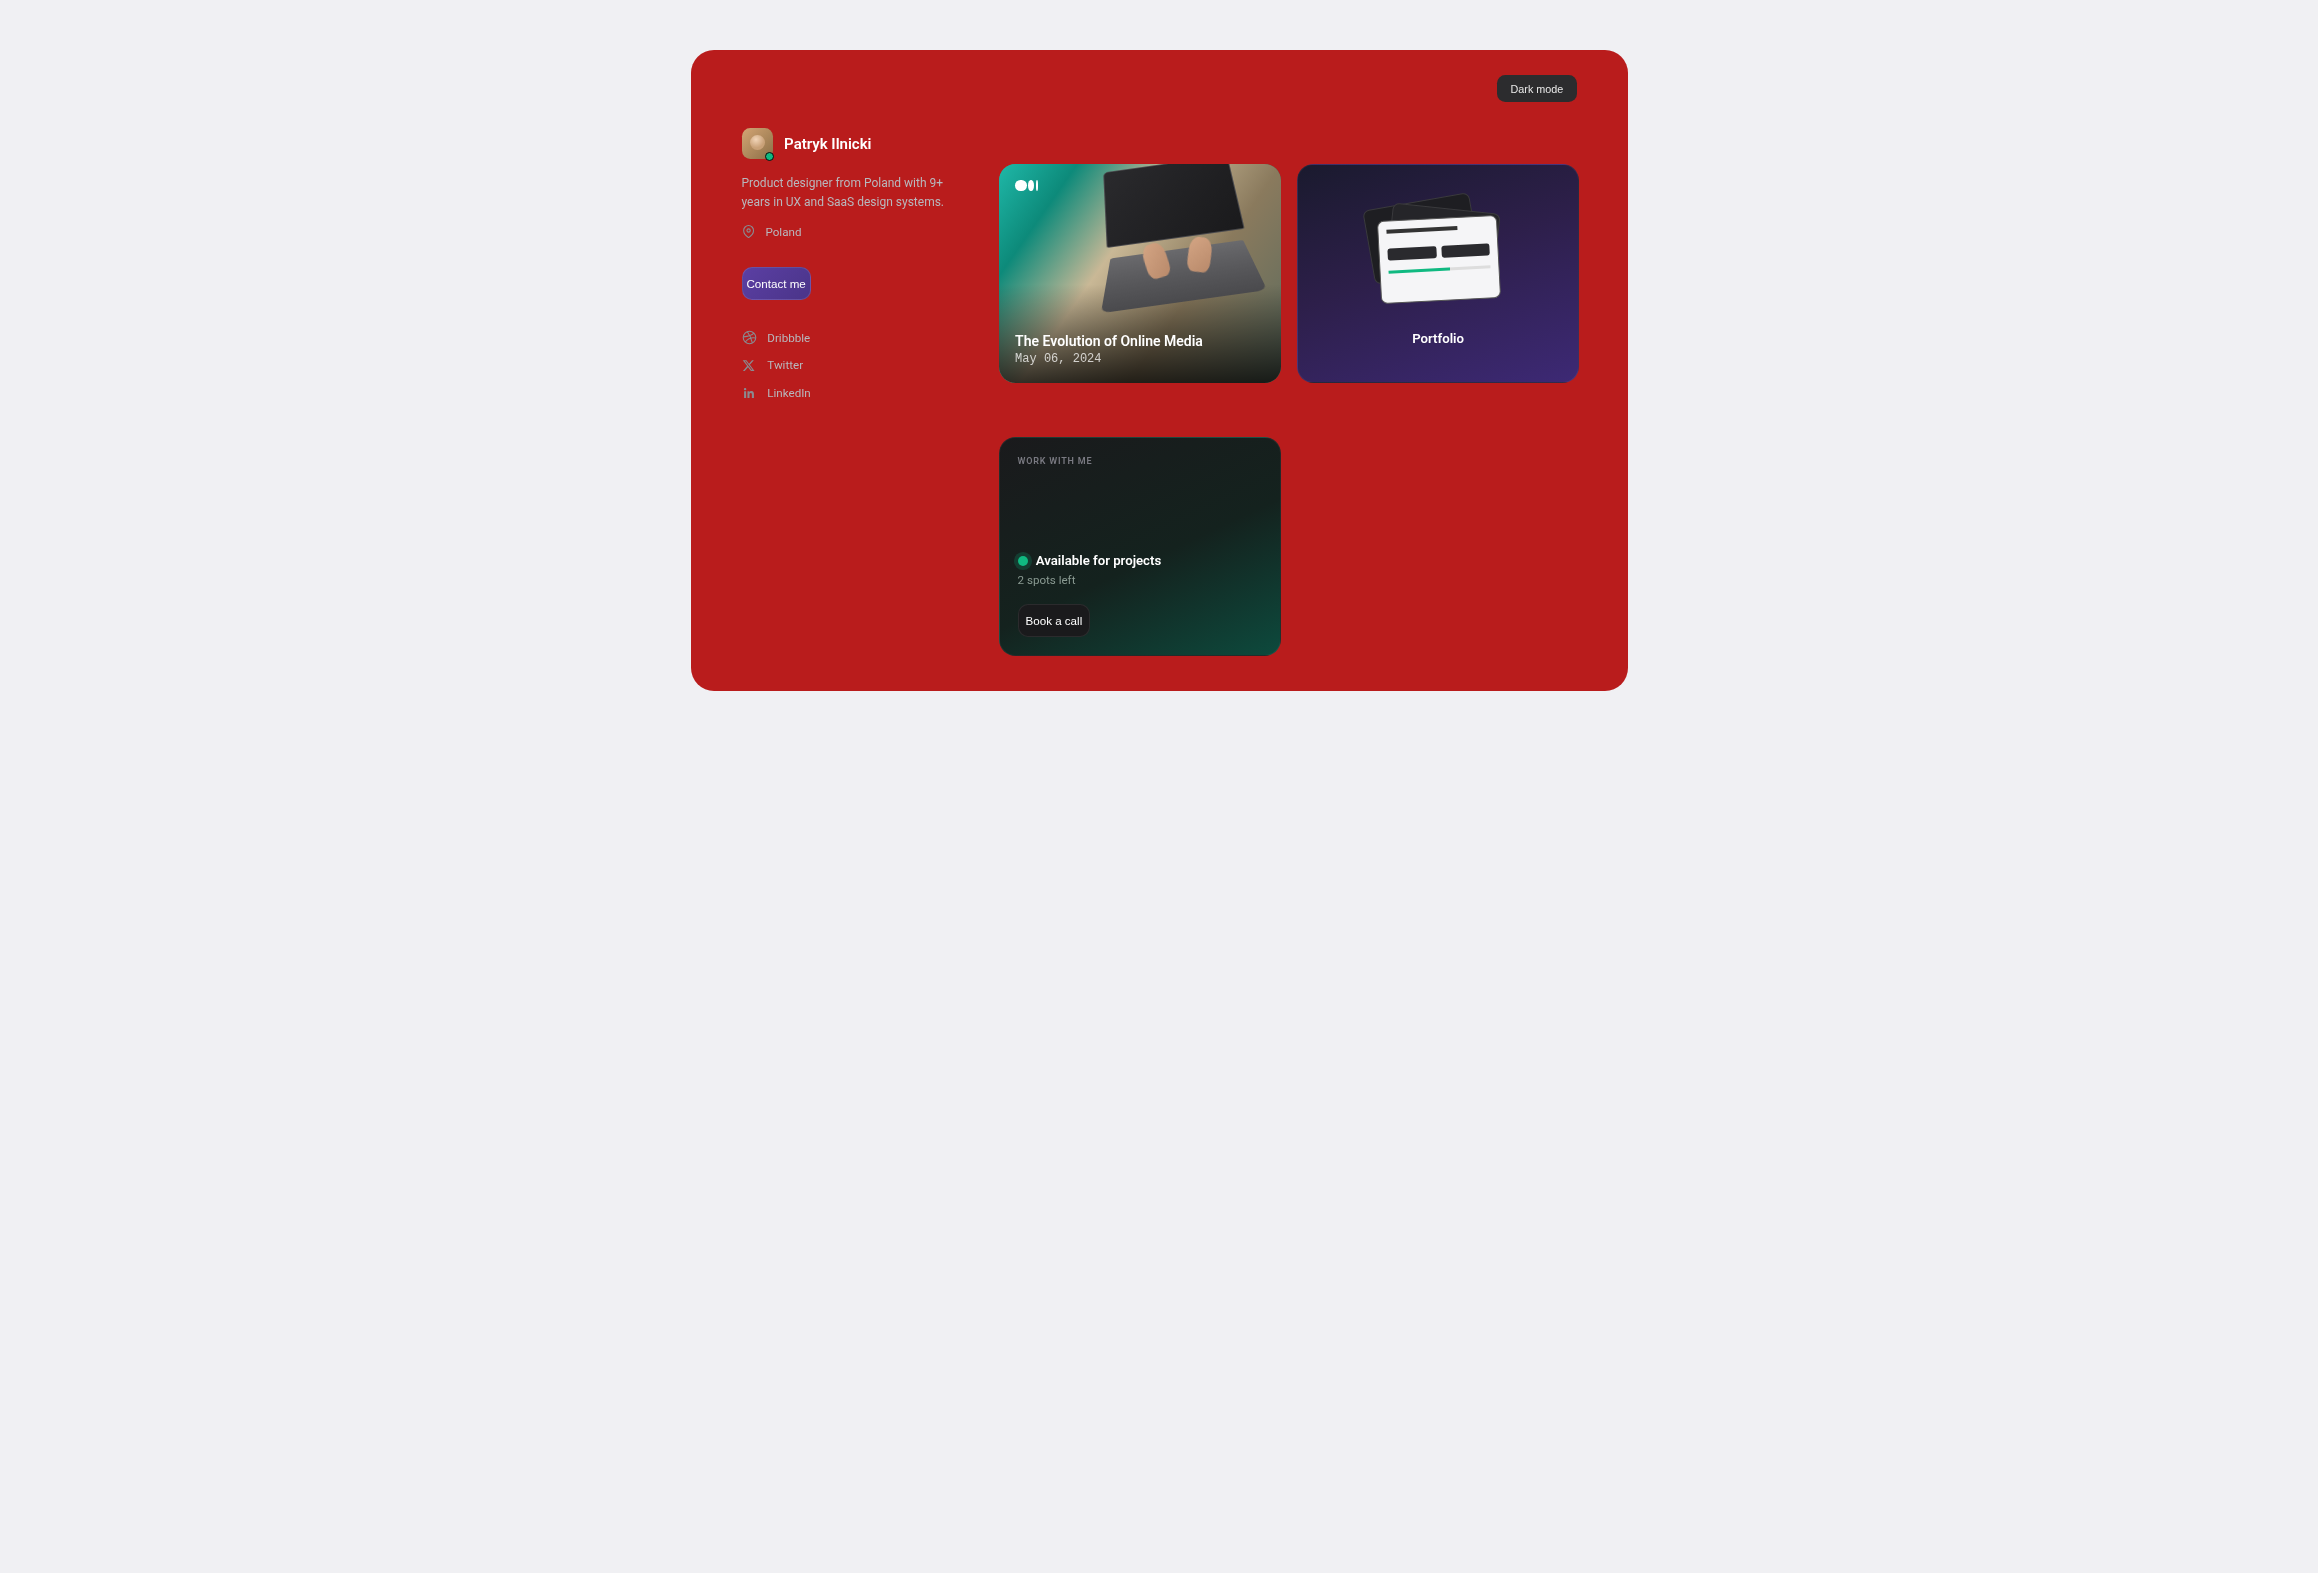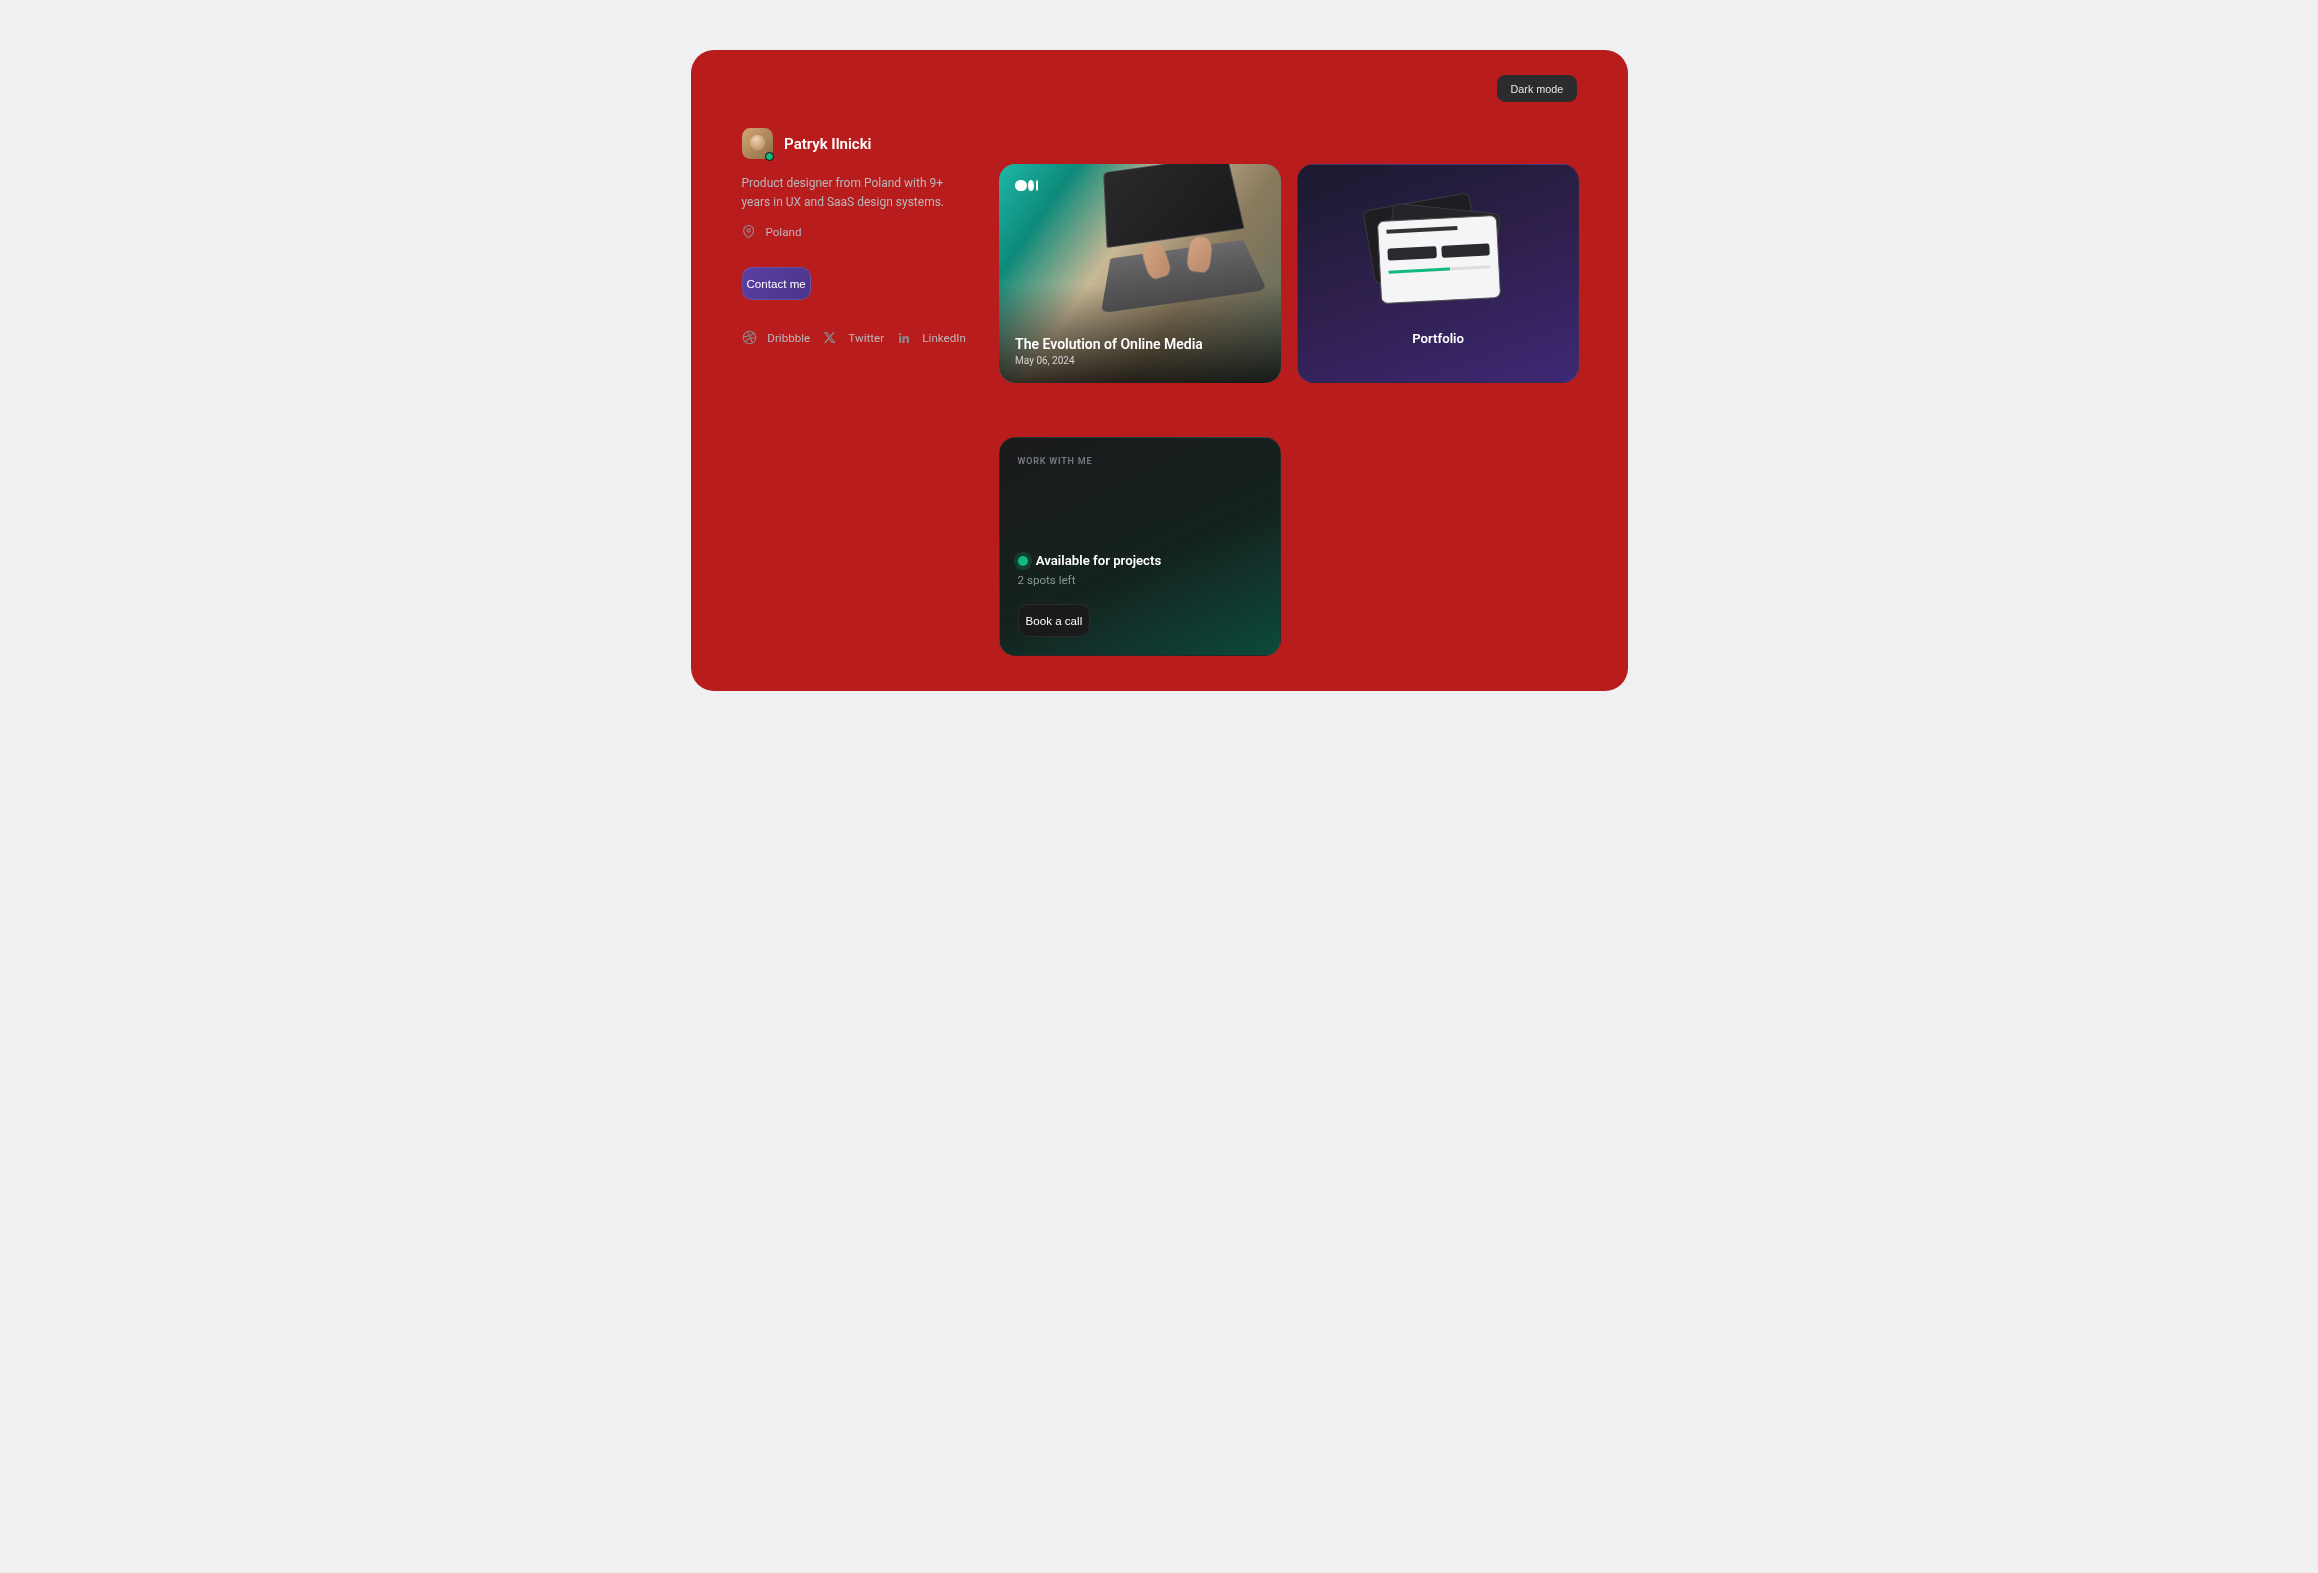--- a/index.html
+++ b/index.html
@@ -102,20 +102,21 @@
   color: #fff;
   padding: 9px 4px;
   border-radius: 10px;
   font-size: 11.6px;
   font-weight: 500;
   cursor: pointer;
   margin-bottom: 30px;
 }
 .social-links {
   display: flex;
+  flex-direction: column;
   gap: 12.4px;
 }
 .social-link {
   display: flex;
   align-items: center;
   gap: 10.8px;
   color: #b8b8bd;
   font-size: 11.6px;
   cursor: pointer;
 }
@@ -222,21 +223,22 @@
   left: 16.6px;
 }
 .article-title {
   color: #fff;
   font-size: 14px;
   font-weight: 600;
   margin-bottom: 3.3px;
 }
 .article-date {
   color: rgba(255,255,255,0.75);
-  font-size: 10px;
+  font-size: 12px;
+  font-family: Liberation Mono, monospace;
 }
 .card-portfolio {
   width: 282px;
   height: 219px;
   background: linear-gradient(160deg, #1a1a2e 0%, #2d1f4a 45%, #3d2975 100%);
   display: flex;
   flex-direction: column;
   align-items: center;
   justify-content: center;
   cursor: pointer;

